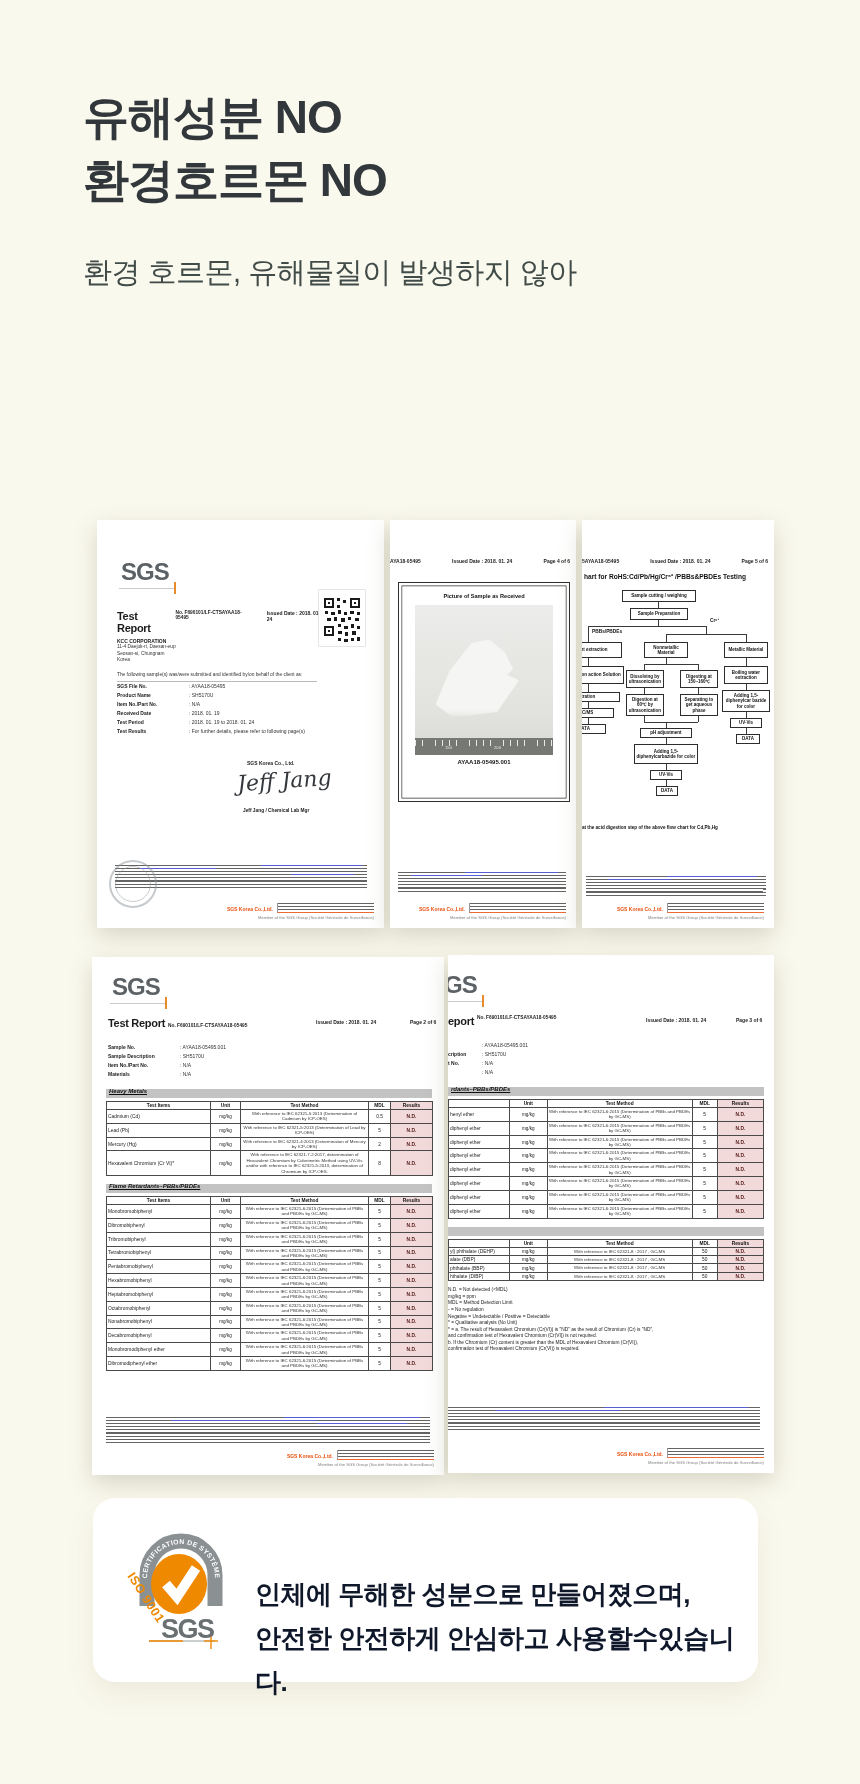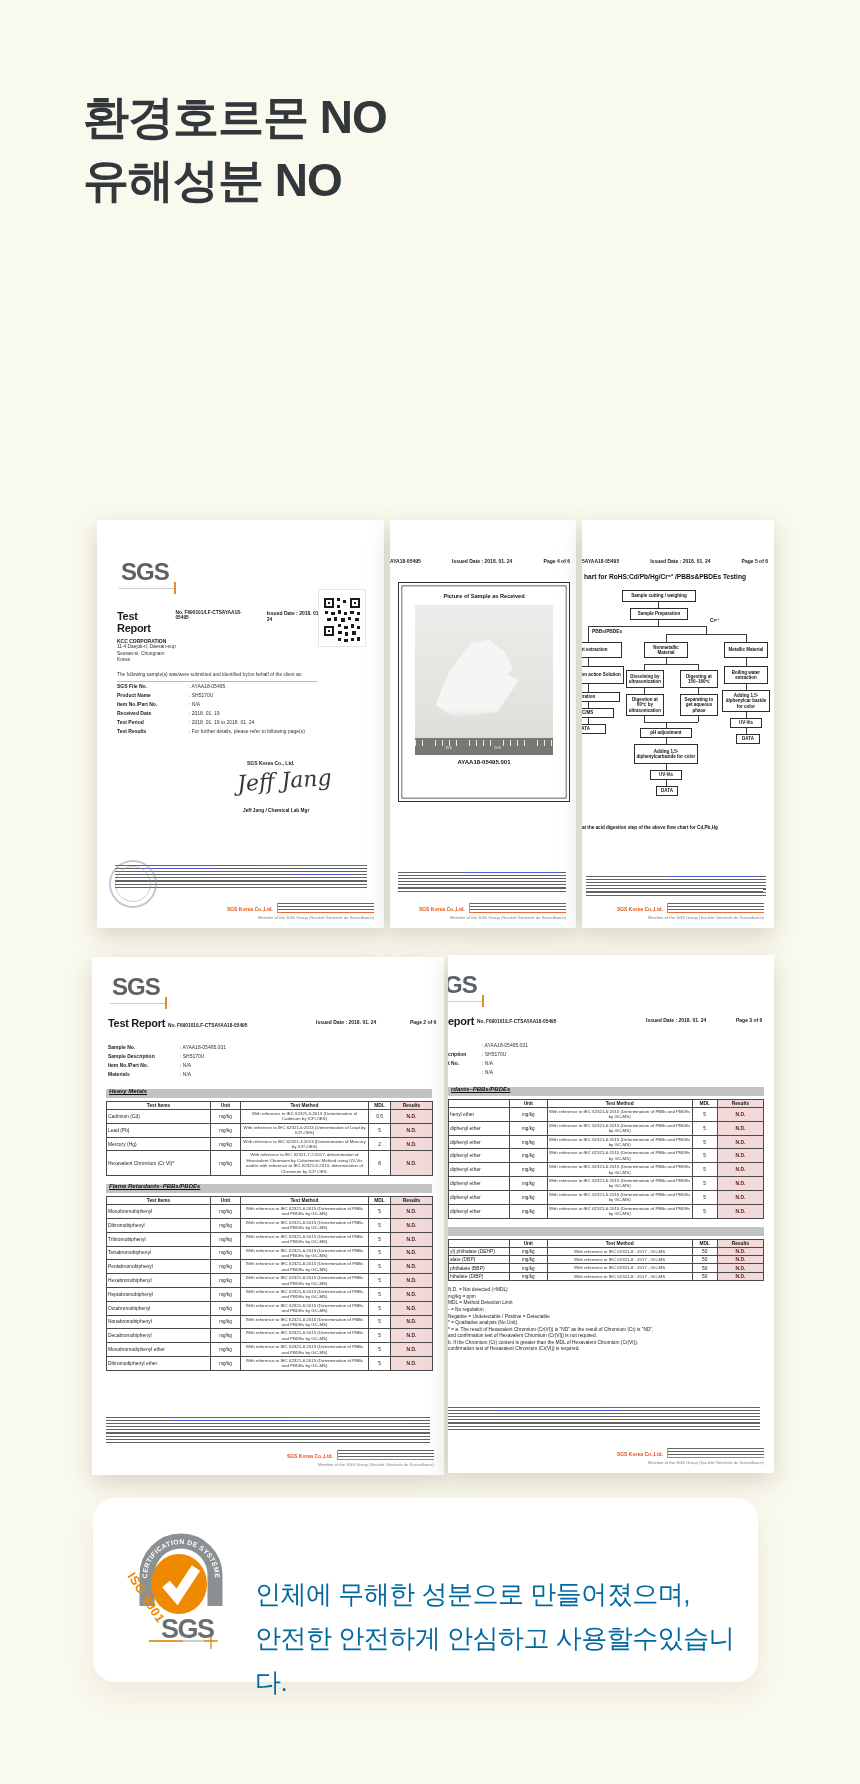--- a/index.html
+++ b/index.html
@@ -94,47 +94,48 @@
   .p2 .repline{position:absolute;left:16px;top:60px;width:330px;display:flex;align-items:baseline;}
   .p2 .t-issued{position:absolute;left:224px;top:62px;}
   .p2 .t-page{position:absolute;left:318px;top:62px;}
   .p2 .fields{position:absolute;left:16px;top:86px;}
   .p2 .body{position:absolute;left:14px;top:132px;width:326px;}
   .p2 col.w-i{width:104px}.p2 col.w-u{width:30px}.p2 col.w-m{width:128px}.p2 col.w-d{width:22px}.p2 col.w-r{width:42px}
   .p2 .disc{position:absolute;left:14px;top:460px;width:324px;height:26px;}
 
   
   .p3 .head{position:absolute;left:-6px;top:16px;}
-  .p3 .repline{position:absolute;left:0px;top:60px;width:320px;display:flex;align-items:center;}
+  .p3 .repline{position:absolute;left:0px;top:60px;width:320px;display:flex;align-items:flex-start;}
   .p3 .t-issued{position:absolute;left:198px;top:62px;}
   .p3 .t-page{position:absolute;left:288px;top:62px;}
   .p3 .fields{position:absolute;left:0px;top:86px;}
   .p3 .fieldtbl .c-lab{width:34px;}
   .p3 .body{position:absolute;left:0px;top:132px;width:316px;}
   .p3 col.w-i{width:58px}.p3 col.w-u{width:36px}.p3 col.w-m{width:138px}.p3 col.w-d{width:24px}.p3 col.w-r{width:44px}
   .p3 .notes{margin-top:6px;font-size:4.8px;color:#222;line-height:6.6px;}
   .p3 .disc{position:absolute;left:0;top:452px;width:312px;height:24px;}
 
   
   .card{position:absolute;left:93px;top:1498px;width:665px;height:184px;background:#fff;border-radius:22px;box-shadow:0 12px 28px rgba(120,110,60,.10);}
   .badge{position:absolute;left:26px;top:12px;}
   .card .title{position:absolute;left:162px;top:28px;font-size:30px;font-weight:800;color:#2f3a37;letter-spacing:-0.5px;}
-  .card .cdesc{position:absolute;left:162px;top:74px;font-size:26px;line-height:44px;color:#0369a1;letter-spacing:-0.5px;}
+  .card .cdesc{position:absolute;left:162px;top:74px;font-size:26px;line-height:44px;color:#0f172a;letter-spacing:-0.5px;font-weight:bold;}
 </style>
 </head>
 <body>
 
 <div class="canvas">
 
   <header class="hero">
     <h1>
+      <div>유해성분 NO</div>
       <div>환경호르몬 NO</div>
-      <div>유해성분 NO</div>
     </h1>
     <div class="desc">
+        <div>환경 호르몬, 유해물질이 발생하지 않아</div>
       </div>
   </header>
 
   <div class="page p1">
     <div class="head"><span class="sgslogo">SGS</span></div>
     <div class="repline">
       <span class="rep-title">Test Report</span>
       <span class="rep-no">No. F690101/LF-CTSAYAA18-05495</span>
       <span class="t-issued" style="margin-left:14px">Issued Date :  2018. 01. 24</span>
       <span class="t-page" style="margin-left:16px">Page 1 of 6</span>

